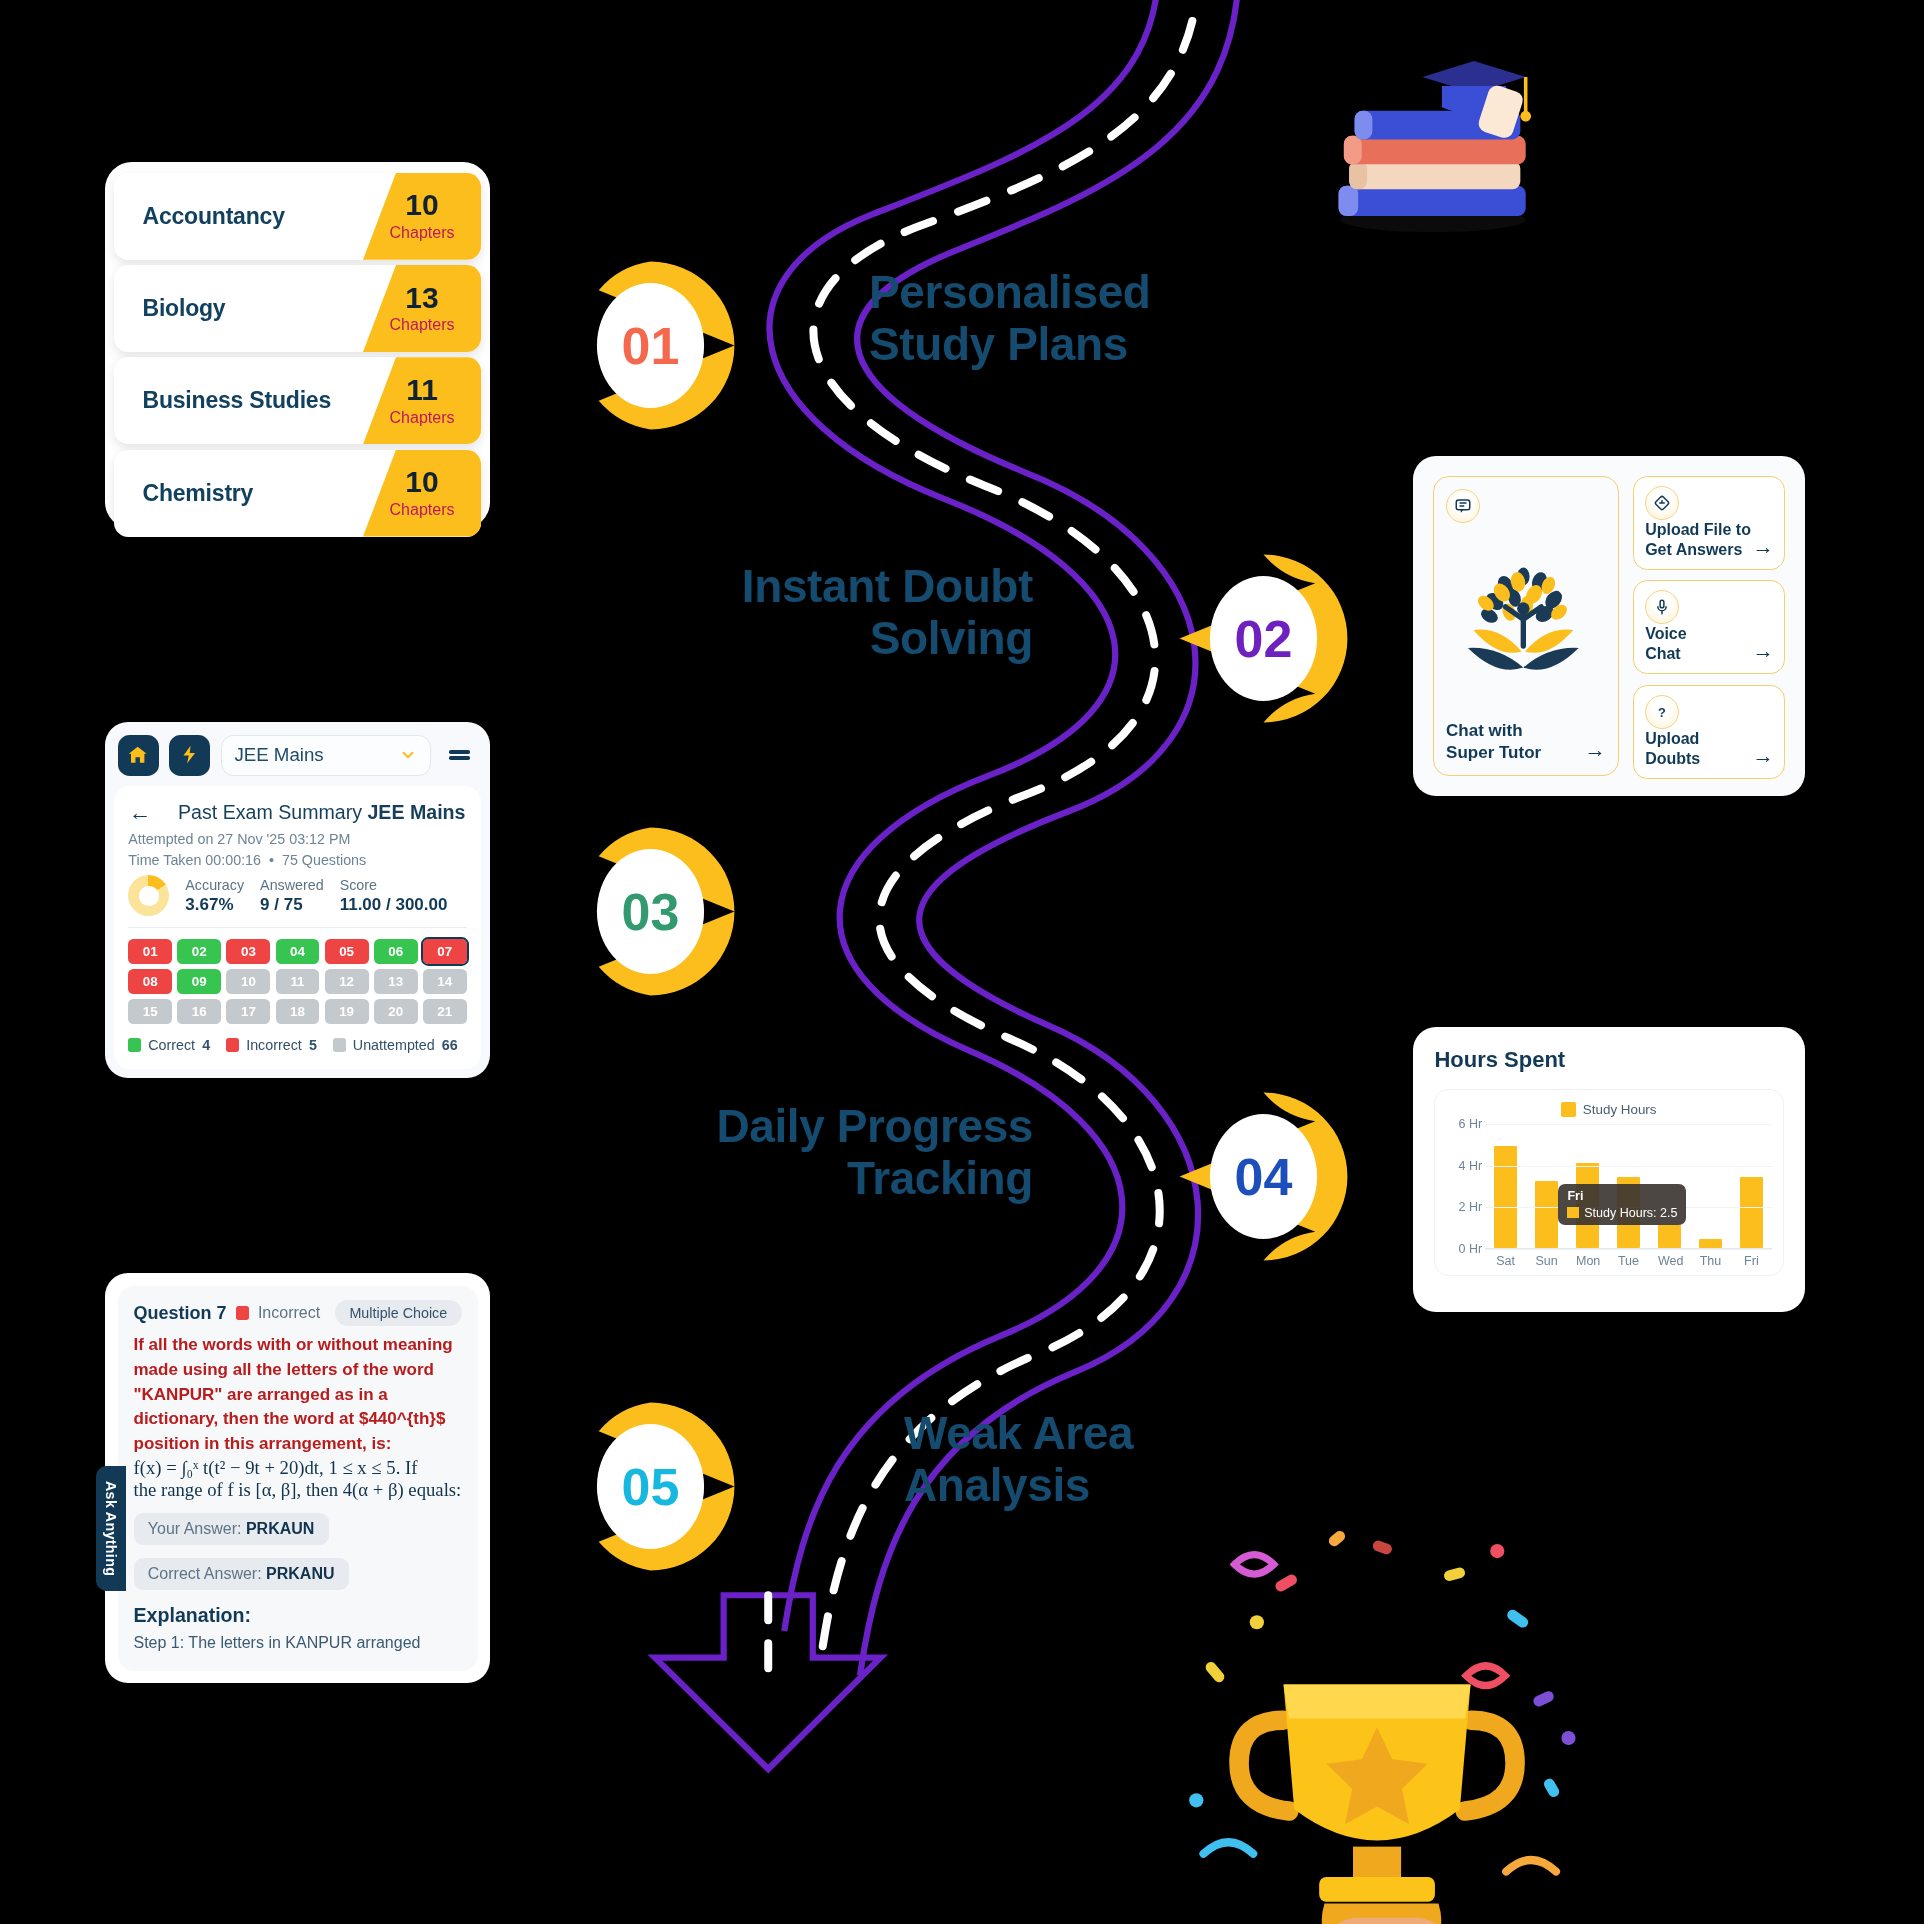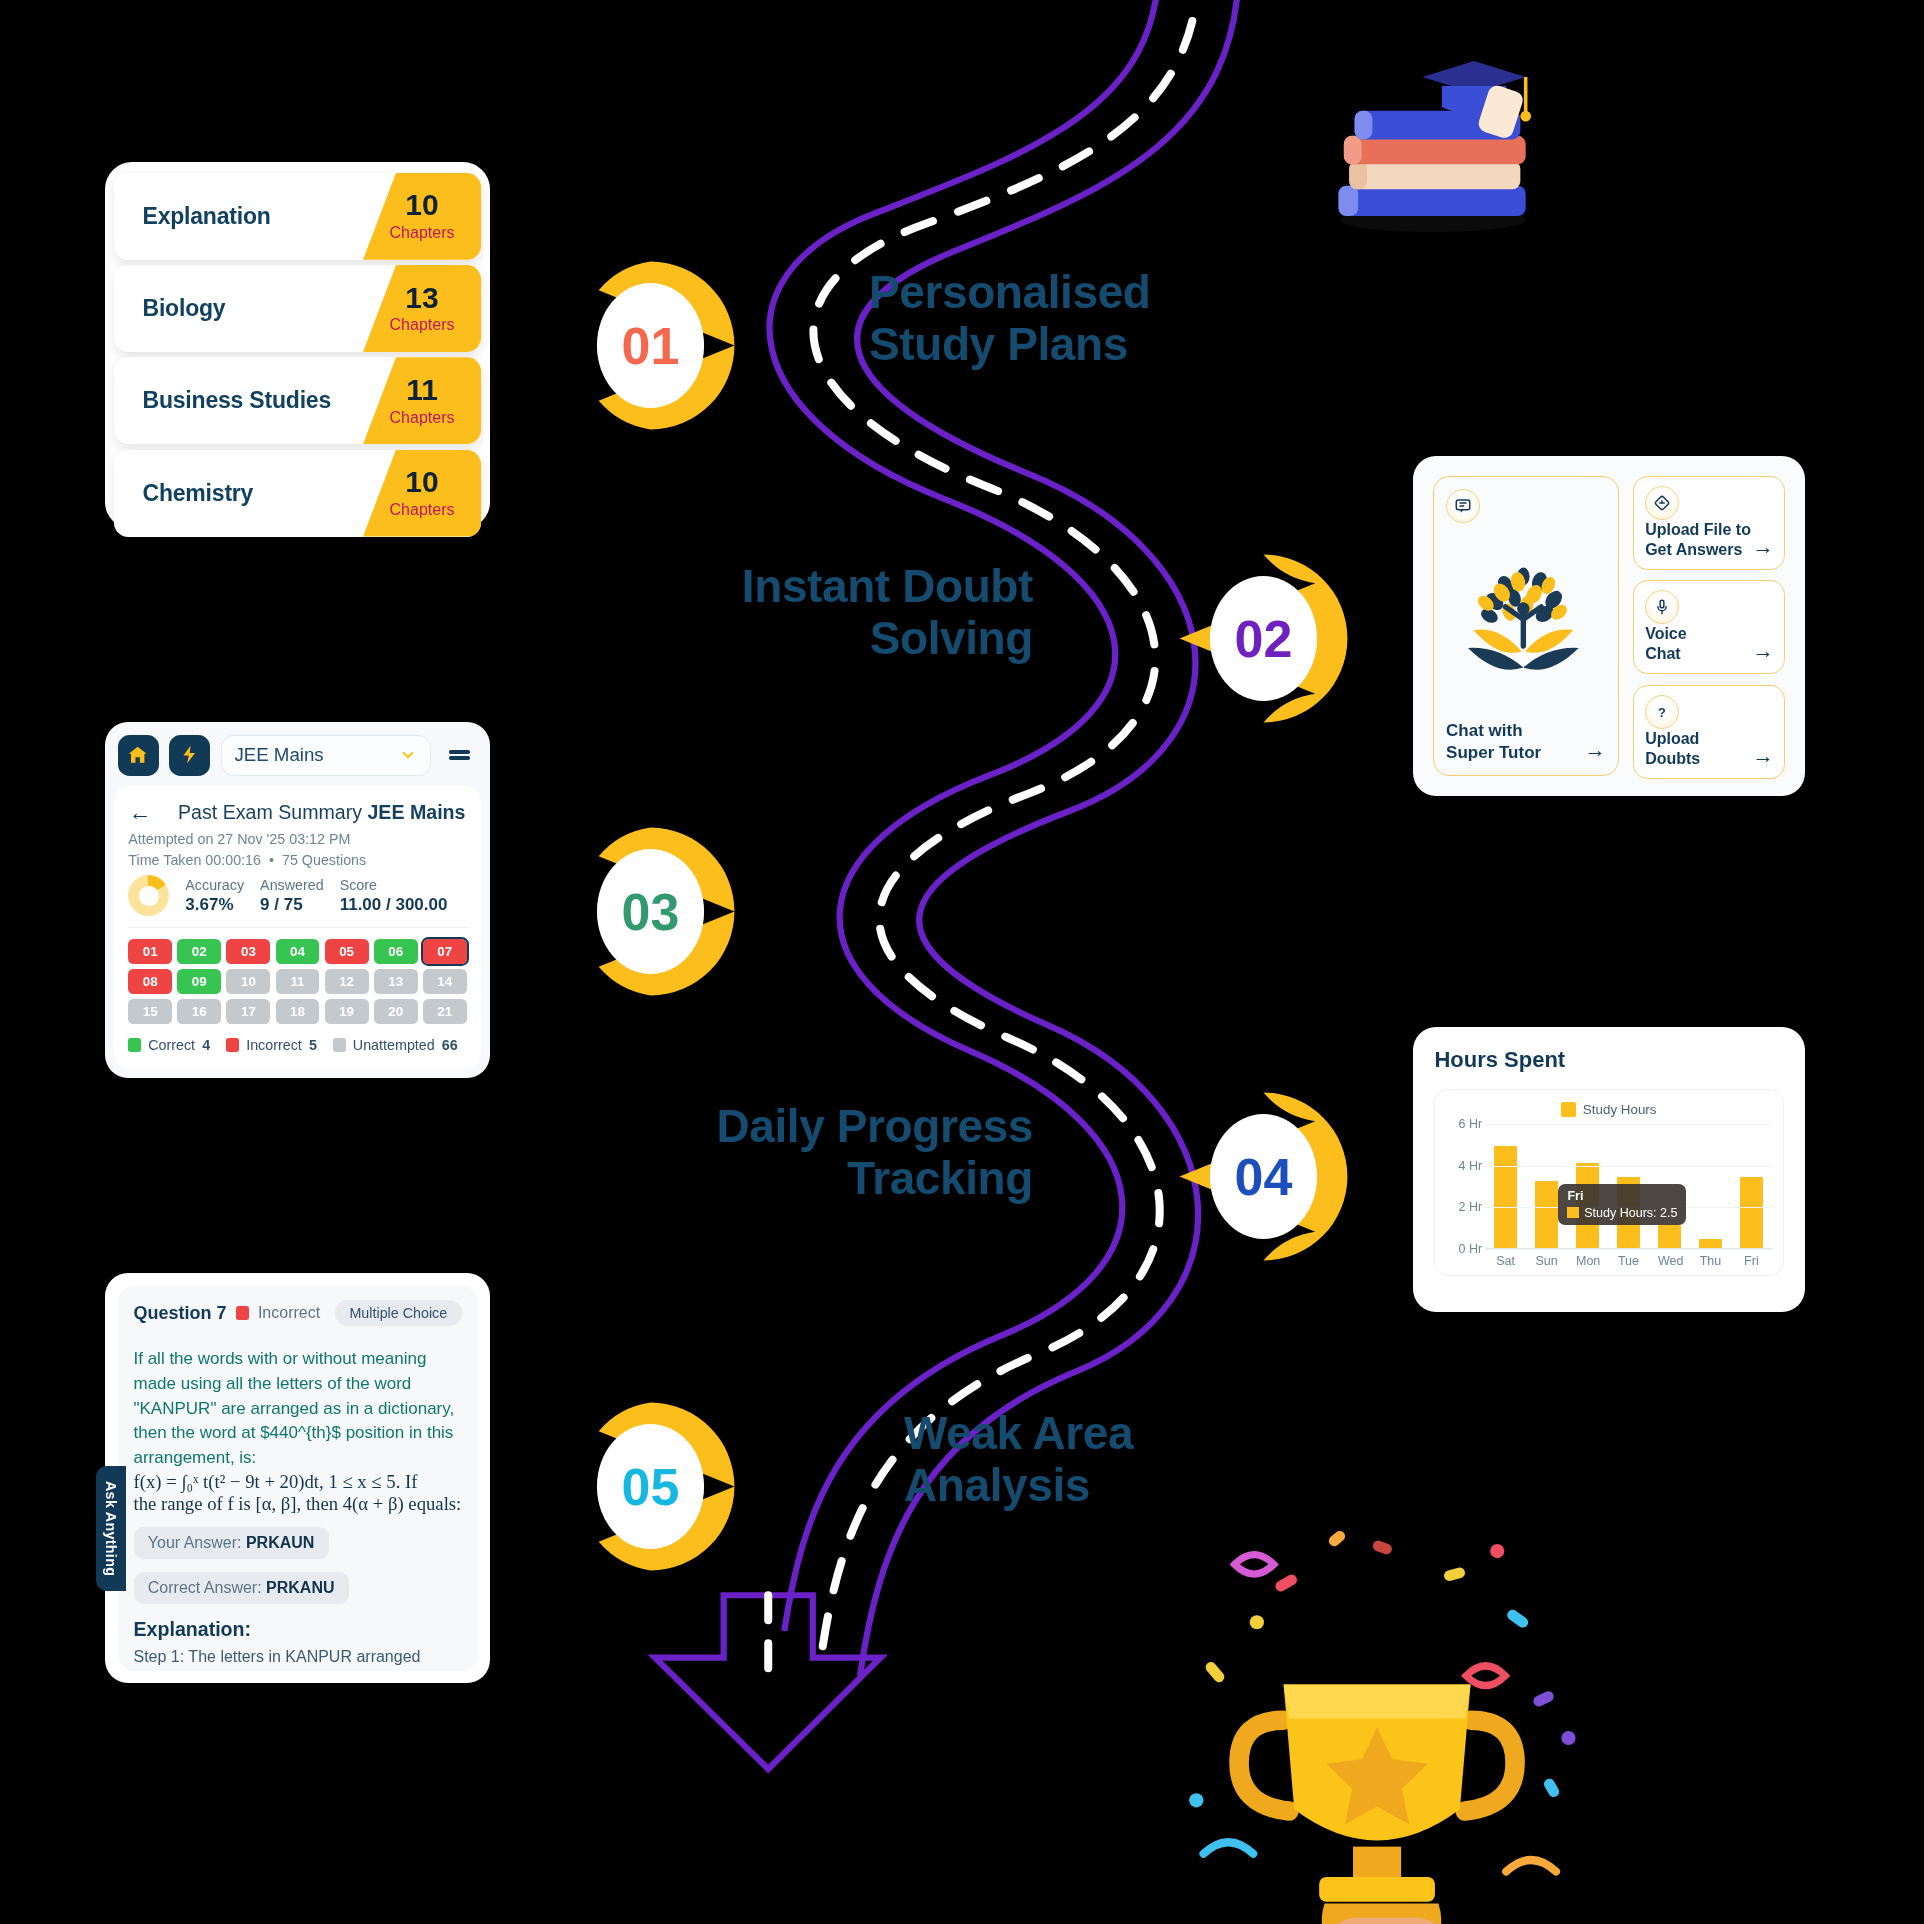--- a/index.html
+++ b/index.html
@@ -77,22 +77,22 @@
   #question-card { left: 105px; top: 1273px; width: 385px; height: 410px;
                    border-radius: 23px; background: #ffffff; }
   .q-inner { background: #f6f8fa; margin: 12.5px; border-radius: 16px;
              padding: 14.3px 16px; height: 385px; }
   .q-head { display: flex; align-items: center; gap: 9px; }
   .q-num { font-size: 18px; font-weight: 800; color: #123a57; }
   .q-dot { width: 13.4px; height: 13.4px; background: #ef4444; border-radius: 2.7px; }
   .q-status { font-size: 16px; color: #5d7486; }
   .q-type { margin-left: auto; background: #e7ebef; border-radius: 18px;
             padding: 5.3px 14.3px; font-size: 14.3px; color: #33506a; }
-  .q-text { font-size: 17px; line-height: 1.45; color: #0f766e; margin-top: 21px;
-            font-weight: 400; }
+  .q-text { font-size: 17px; line-height: 1.45; color: #b91c1c; margin-top: 7px;
+            font-weight: 700; }
   .q-math { font-family: "Liberation Serif", serif; font-size: 18.7px; color: #11334d; }
   .ans-pill { display: inline-block; background: #e7ebef; border-radius: 9px;
               padding: 7.1px 14.3px; font-size: 16px; color: #5d7486; margin-top: 12.5px; }
   .ans-pill b { color: #11334d; font-weight: 800; }
   .expl-h { font-size: 19.6px; font-weight: 800; color: #123a57; margin-top: 14.3px; }
   .expl-t { font-size: 16px; color: #3c5a73; margin-top: 7.1px; }
   #ask-tab { position: absolute; left: 96px; top: 1466px; width: 30px; height: 125px;
              background: #123a57; border-radius: 10.7px 0 0 10.7px;
              display: flex; align-items: center; justify-content: center; }
   #ask-tab span { writing-mode: vertical-rl; font-size: 14.3px; color: #fff;
@@ -225,21 +225,21 @@
     <path d="M255 238 l17 36 l40 5 l-29 28 l8 40 l-36 -20 l-36 20 l8 -40 l-29 -28 l40 -5 Z" fill="#f0a91e"></path>
     <rect x="228" y="372" width="54" height="40" fill="#f0a91e"></rect>
     <rect x="190" y="406" width="130" height="28" rx="8" fill="#fcc419"></rect>
     <path d="M196 436 q-12 38 22 52 l84 0 q34 -14 22 -52 Z" fill="#f0a91e"></path>
     <path d="M228 452 q-36 8 -40 48 l160 0 q-8 -42 -46 -48 Z" fill="#eeaa78"></path>
     <path d="M200 496 l170 0 l22 -6 l-8 10 Z" fill="#3d6fe0"></path>
   </svg>
 
   <div class="card" id="subjects-card">
     <div class="subj-row">
-      <span class="subj-name">Explanation</span>
+      <span class="subj-name">Accountancy</span>
       <span class="subj-badge">
         <span class="subj-num">10</span>
         <span class="subj-cap">Chapters</span>
       </span>
     </div>
     <div class="subj-row">
       <span class="subj-name">Biology</span>
       <span class="subj-badge">
         <span class="subj-num">13</span>
         <span class="subj-cap">Chapters</span>

